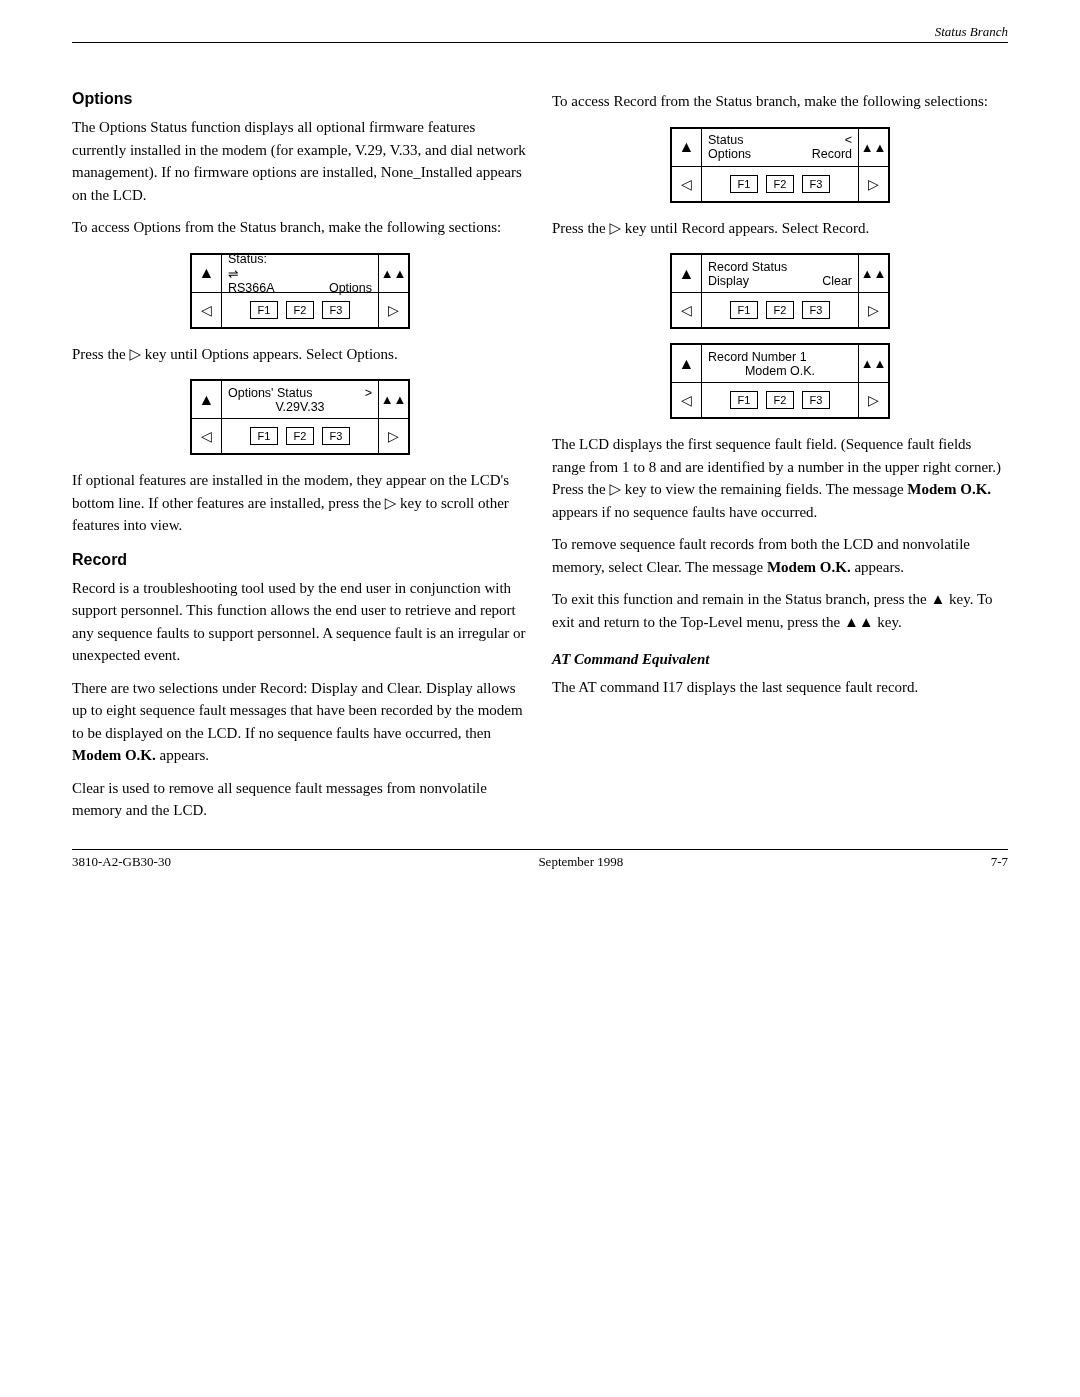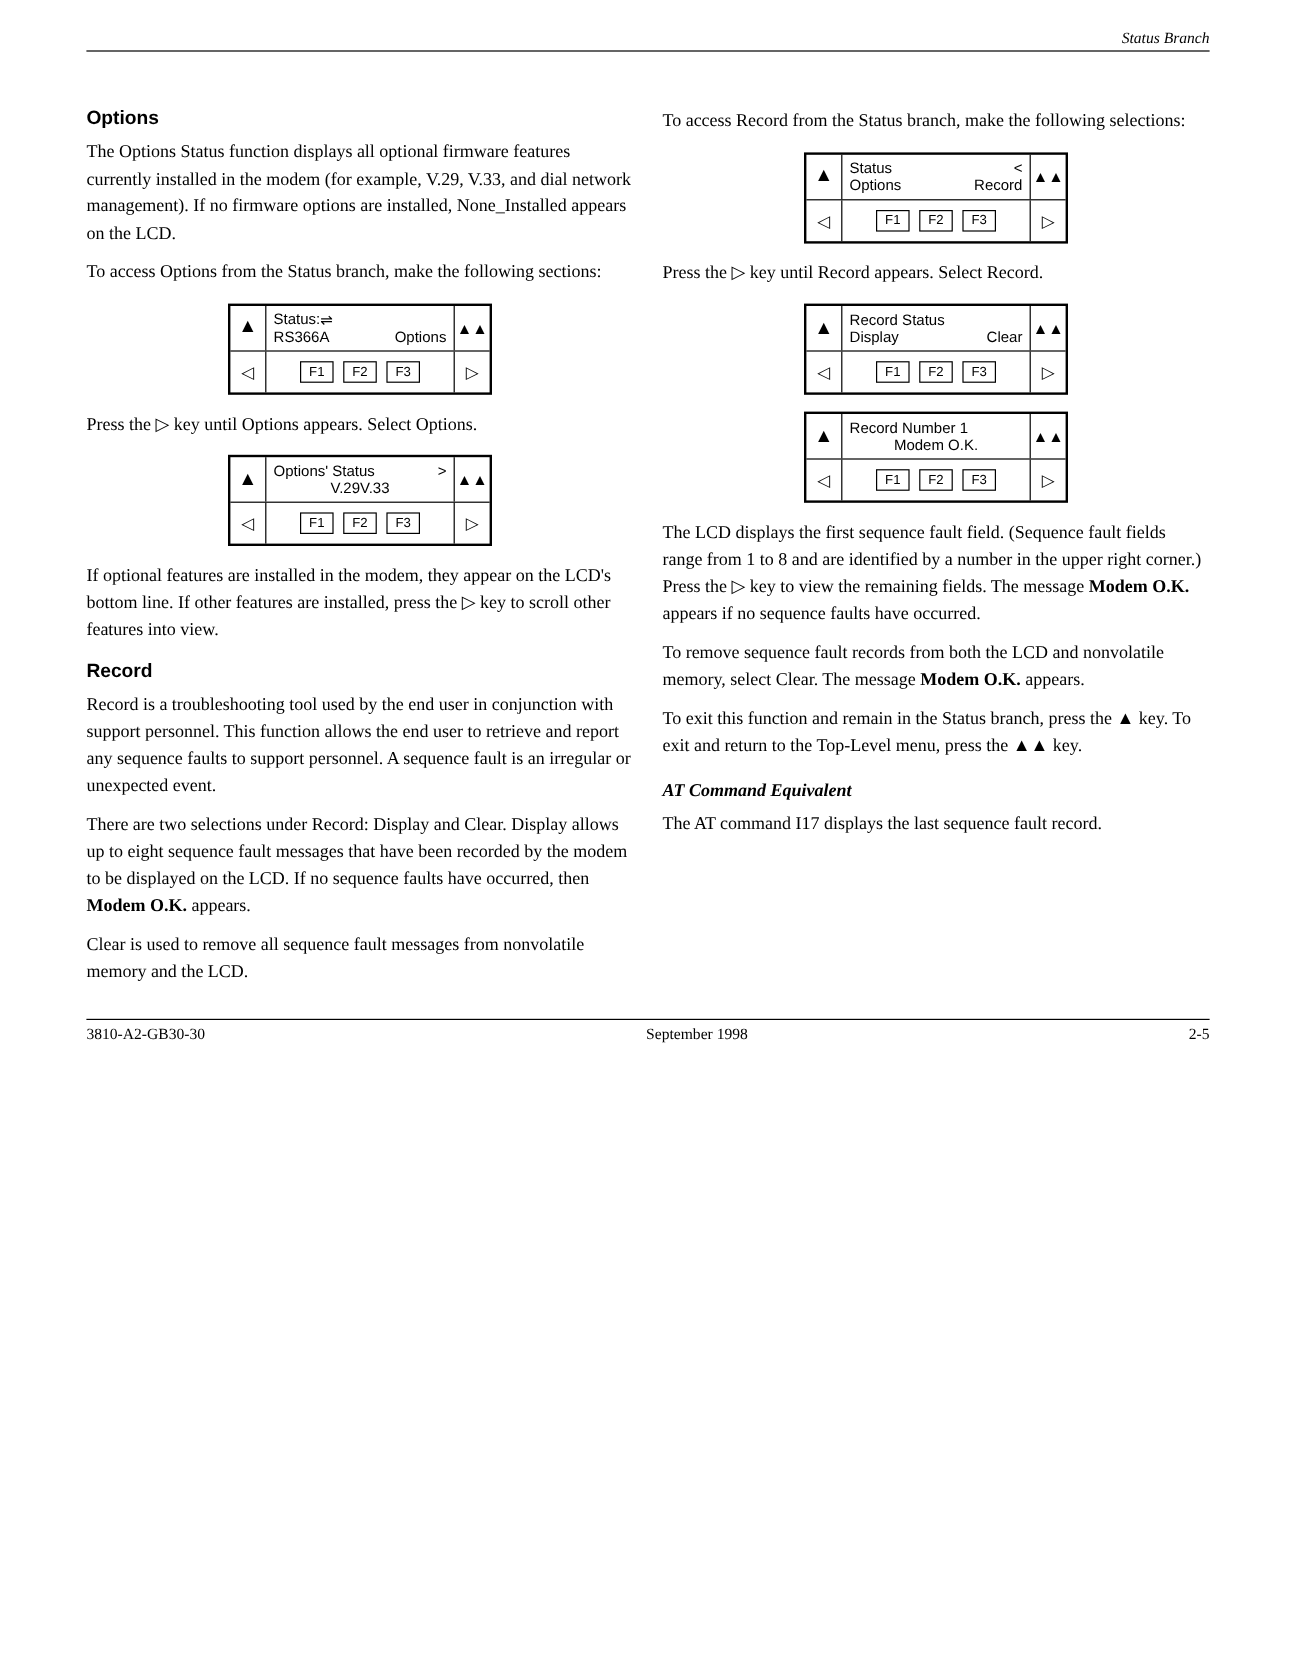--- a/index.html
+++ b/index.html
@@ -166,21 +166,21 @@
 
     <div class="col-left">
       <h2>Options</h2>
       <p>The Options Status function displays all optional firmware features currently installed in the modem (for example, V.29, V.33, and dial network management). If no firmware options are installed, None_Installed appears on the LCD.</p>
       <p>To access Options from the Status branch, make the following sections:</p>
 
       <div class="lcd-box">
         <div class="lcd-top-row">
           <div class="lcd-nav-btn">▲</div>
           <div class="lcd-screen-2line">
-            <div style="display:flex;justify-content:flex-start;">
+            <div style="display:flex;justify-content:space-between;flex-direction:column;">
                 <span>Status:</span>
                 <span>⇌</span>
               </div>
             <div style="display:flex;justify-content:space-between;">
                 <span>RS366A</span>
                 <span>Options</span>
               </div>
           </div>
           <div class="lcd-nav-btn-right" style="font-size:13px;">▲▲</div>
         </div>
@@ -314,15 +314,15 @@
 
       <h3 style="margin-top:18px;font-family:Liberation Serif, serif;">AT Command Equivalent</h3>
       <p>The AT command I17 displays the last sequence fault record.</p>
     </div>
   </div>
 
   <div class="footer-line"></div>
   <div class="footer">
     <span>3810-A2-GB30-30</span>
     <span>September 1998</span>
-    <span>2-5</span>
+    <span>7-7</span>
   </div>
 </div>
 
 </body></html>

